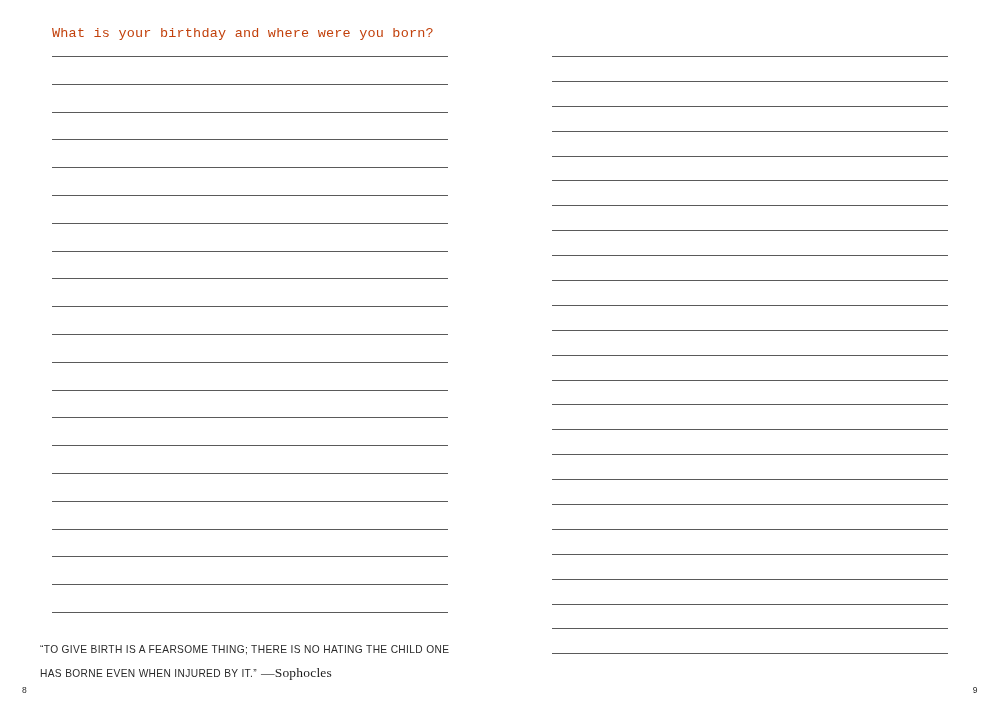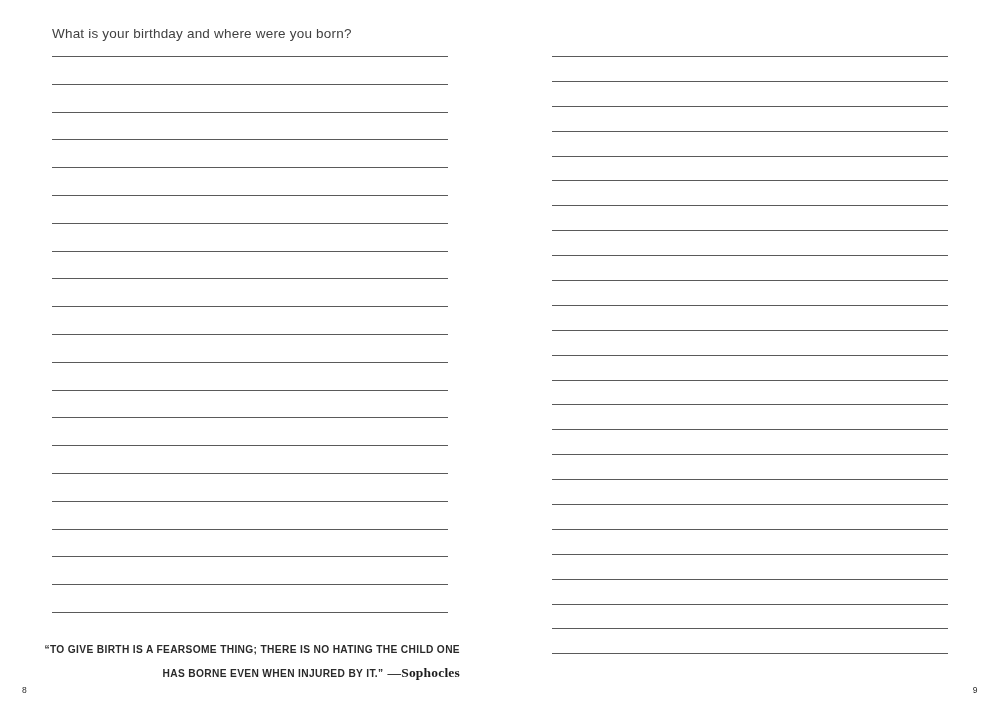--- a/index.html
+++ b/index.html
@@ -30,39 +30,38 @@
   .page-inner {
     position: absolute;
     left: 0;
     right: 0;
     top: 0;
     bottom: 0;
   }
   .prompt {
     position: absolute;
     top: 26px;
-    font-family: Liberation Sans, sans-serif;
+    font-family: Liberation Mono, monospace;
     font-size: 13.5px;
     letter-spacing: 0.2px;
-    color: #404040;
+    color: #c2410c;
     white-space: nowrap;
   }
   .lines {
     position: absolute;
   }
   .rule {
     height: 0;
     border-bottom: 1px solid #5a5a5a;
     width: 100%;
   }
   .quote-block {
     position: absolute;
-    text-align: right;
+    text-align: left;
     line-height: 1.5;
-    font-weight: bold;
   }
   .quote-text {
     font-family: "Liberation Sans", sans-serif;
     font-size: 10.2px;
     letter-spacing: 0.35px;
     color: #2a2a2a;
   }
   .quote-attrib {
     font-family: "Liberation Serif", serif;
     font-size: 13.5px;

